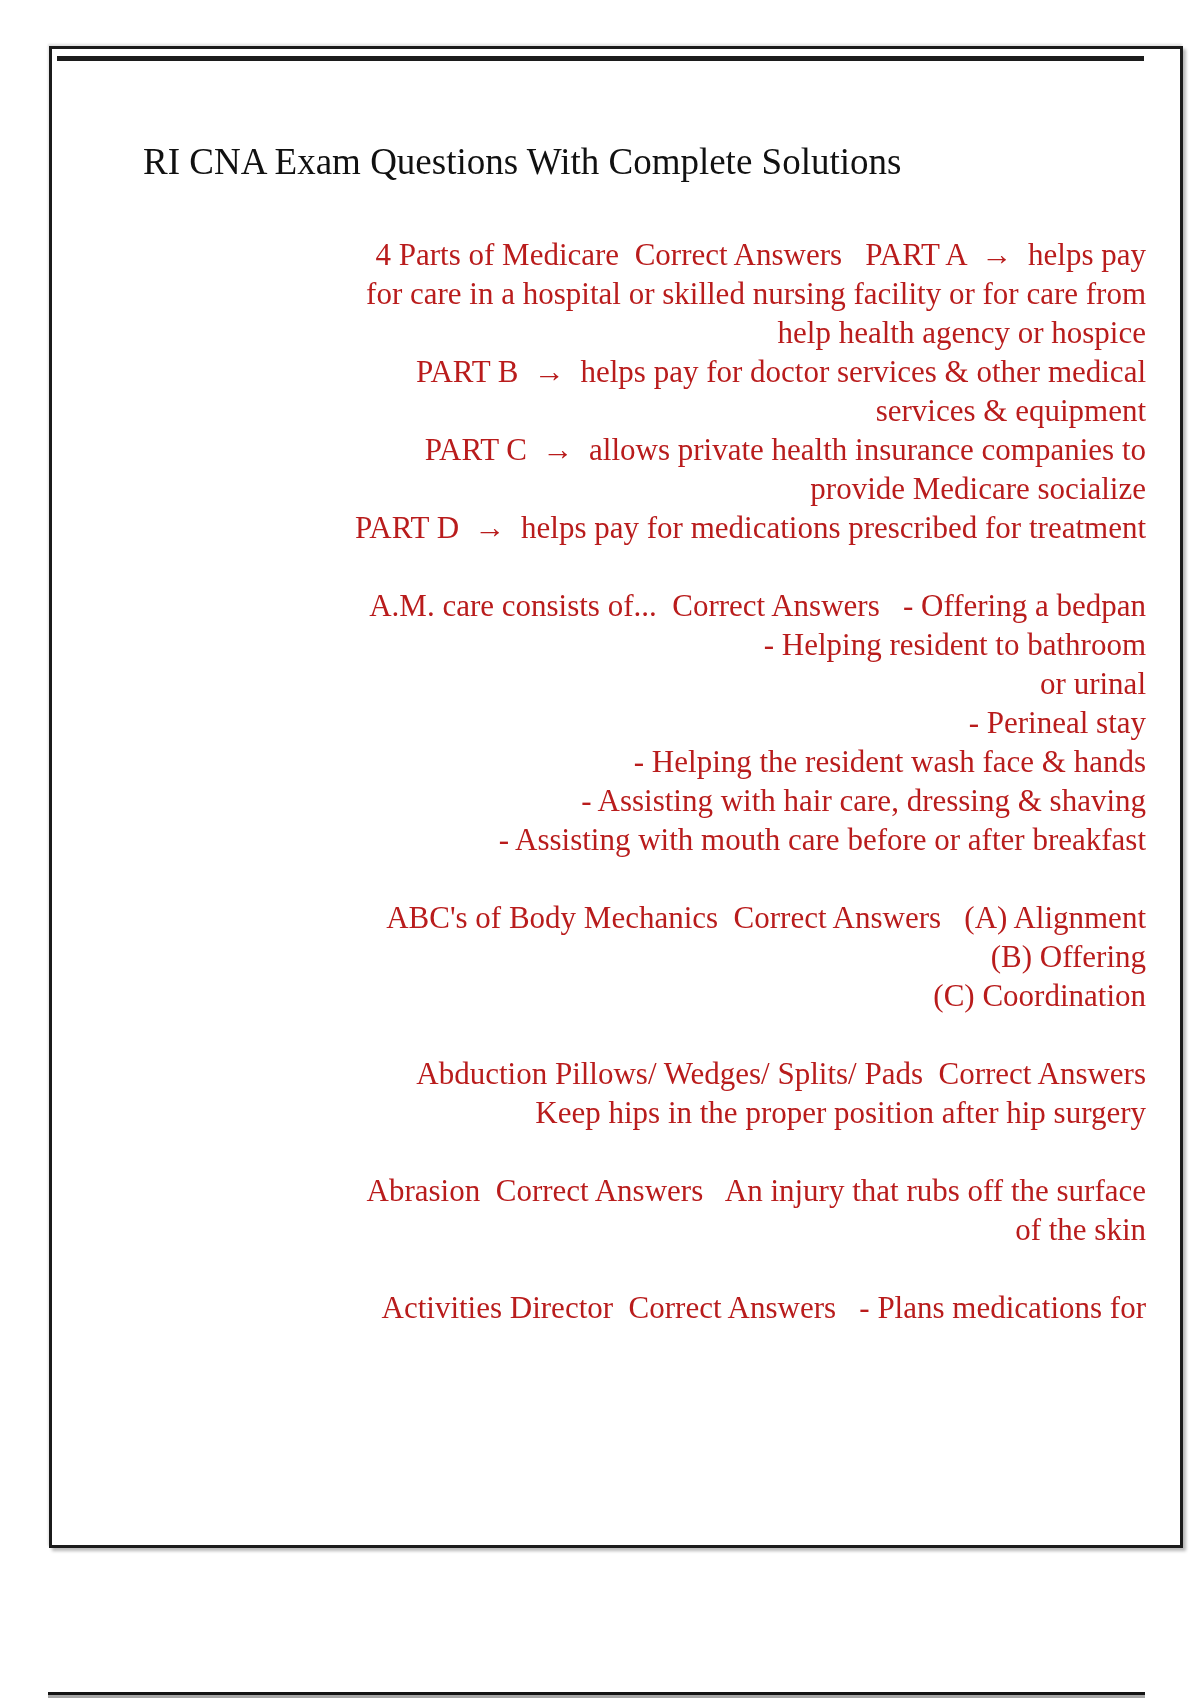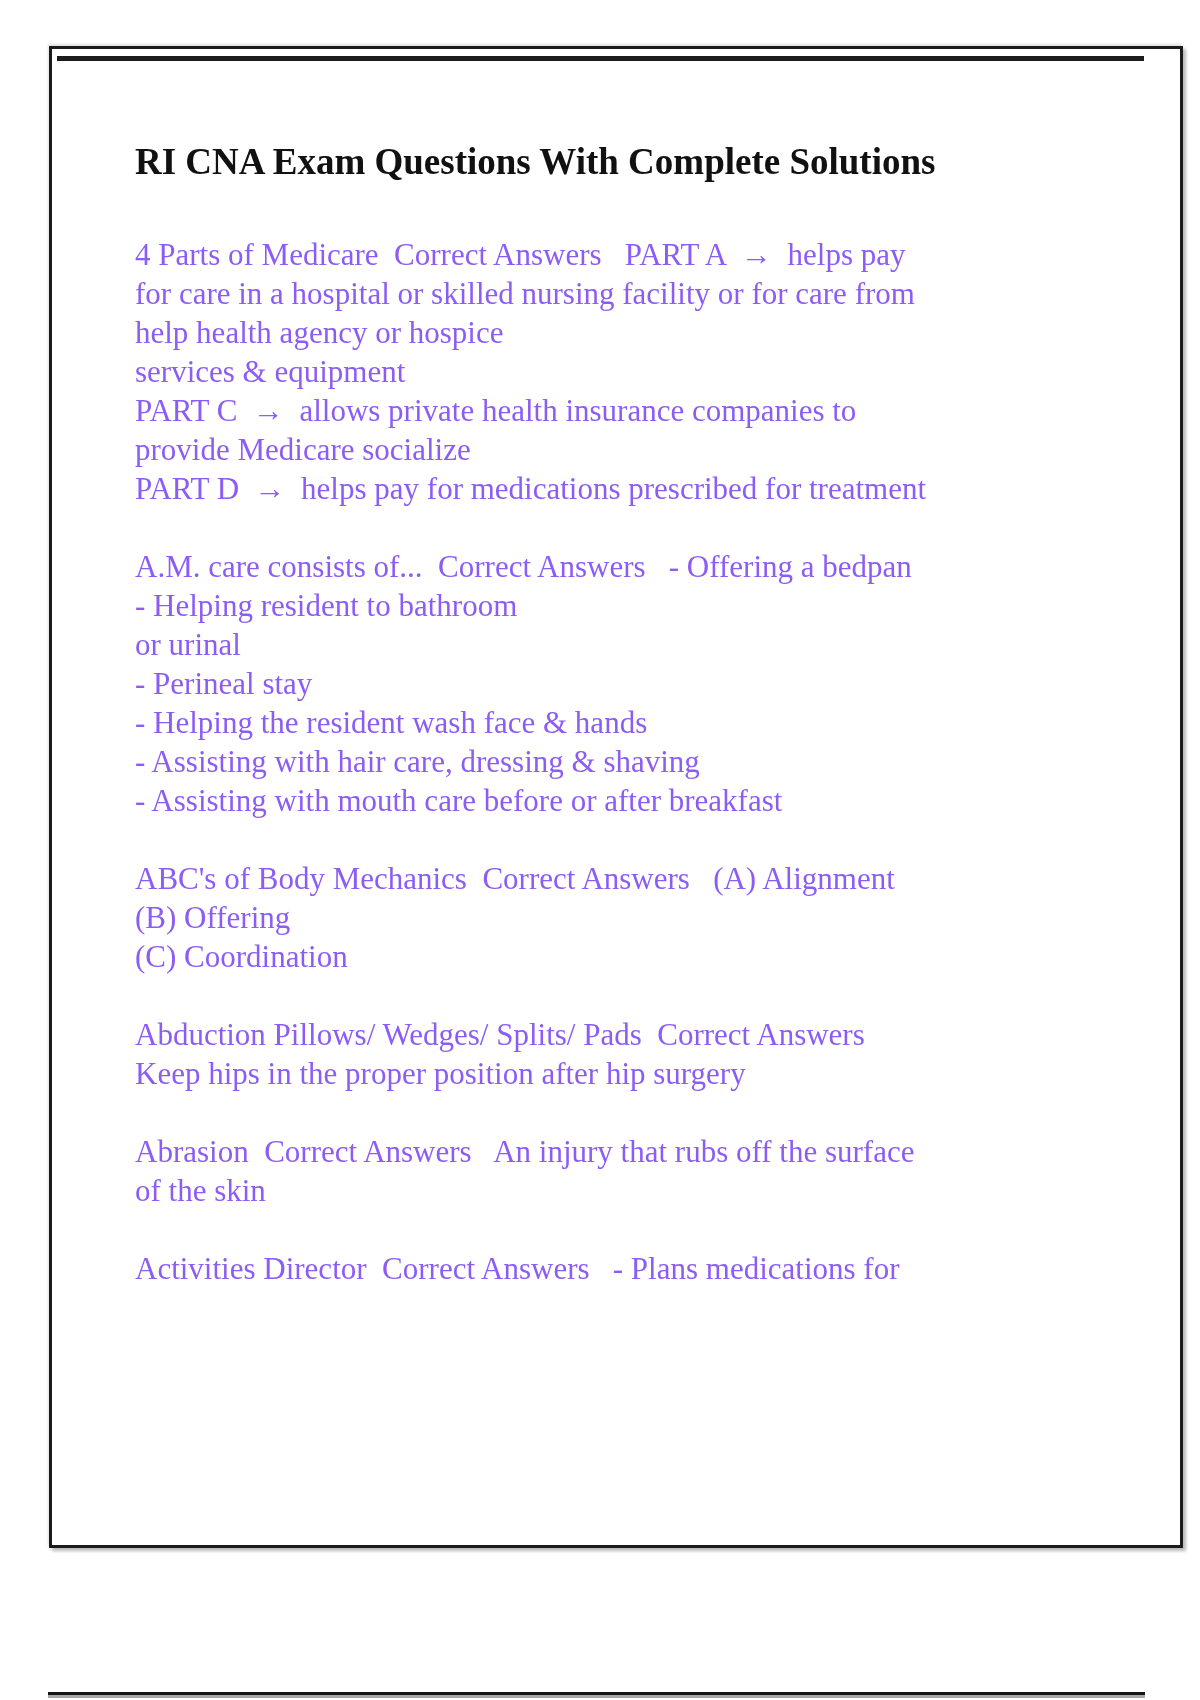--- a/index.html
+++ b/index.html
@@ -38,33 +38,34 @@
   .content {
     position: absolute;
     top: 0;
     left: 0;
     right: 0;
     padding: 90px 34px 0 83px;
   }
   .doc-title {
     font-size: 37px;
     line-height: 46px;
-    font-weight: bold;
+    font-weight: normal;
     color: #111111;
-    margin: 0 0 50px 0;
+    margin: 0 0 50px 8px;
     white-space: pre-wrap;
   }
   .qa-block {
     margin: 0 0 39px 0;
   }
   .line {
     font-size: 31px;
     line-height: 39px;
-    color: #8b5cf6;
+    color: #b91c1c;
     white-space: pre-wrap;
+    text-align: right;
   }
   .bottom-rule {
     position: absolute;
     left: 48px;
     top: 1692px;
     width: 1097px;
     height: 3px;
     background: #141414;
     box-shadow: 0 3px 0 rgba(0,0,0,0.35);
   }
@@ -76,20 +77,21 @@
   <div class="frame">
     <div class="top-rule"></div>
     <div class="content">
 
       <h1 class="doc-title">RI CNA Exam Questions With Complete Solutions</h1>
 
       <div class="qa-block">
         <div class="line">4 Parts of Medicare  Correct Answers   PART A  →  helps pay</div>
         <div class="line">for care in a hospital or skilled nursing facility or for care from</div>
         <div class="line">help health agency or hospice</div>
+        <div class="line">PART B  →  helps pay for doctor services &amp; other medical</div>
         <div class="line">services &amp; equipment</div>
         <div class="line">PART C  →  allows private health insurance companies to</div>
         <div class="line">provide Medicare socialize</div>
         <div class="line">PART D  →  helps pay for medications prescribed for treatment</div>
       </div>
 
       <div class="qa-block">
         <div class="line">A.M. care consists of...  Correct Answers   - Offering a bedpan</div>
         <div class="line">- Helping resident to bathroom</div>
         <div class="line">or urinal</div>

